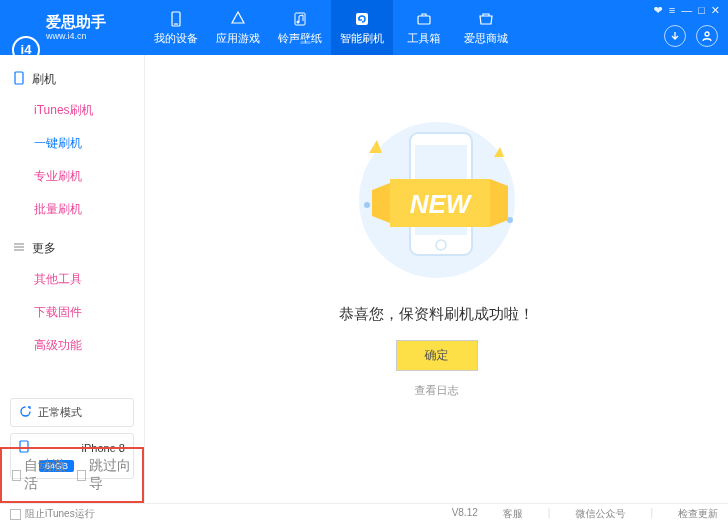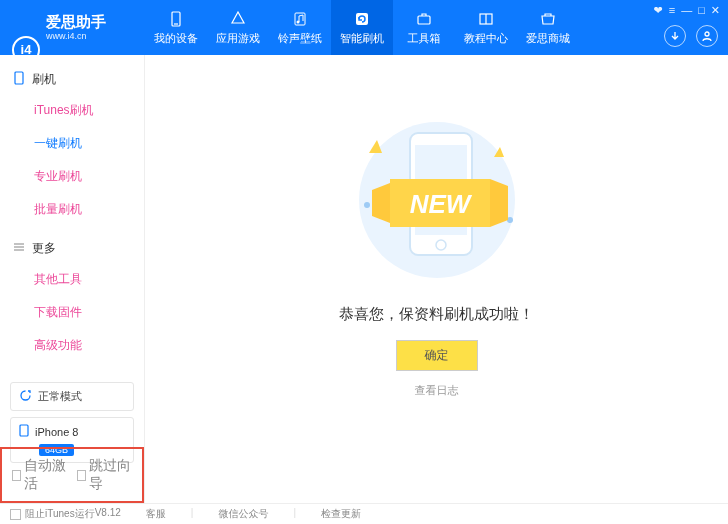--- a/index.html
+++ b/index.html
@@ -26,35 +26,35 @@
     .side-section { margin-bottom: 8px; }
     .side-header { display: flex; padding: 6px 12px; font-size: 12px; color: #333; }
     .side-header-icon { width: 14px; height: 14px; margin-right: 6px; color: #0d7aff; display:flex; align-items:center; justify-content:center; }
     .side-items { padding-left: 34px; }
     .side-item { padding: 8px 0; font-size: 12px; color: #ec4899; cursor: pointer; }
     .side-item.active { color: #0d7aff; }
     
     .mode-box { margin: 8px 10px 0; border: 1px solid #e5e5e5; border-radius: 3px; padding: 6px 8px; display: flex; align-items: center; font-size: 11px; color: #444; }
     .mode-box .icon { color: #0d7aff; margin-right: 6px; }
     .device-box { margin: 6px 10px 0; border: 1px solid #e5e5e5; border-radius: 3px; padding: 6px 8px; font-size: 11px; }
-    .device-box .row1 { display: flex; align-items: center; color: #333; margin-bottom: 4px; }
+    .device-box .row1 { display: flex; align-items: center; color: #333; margin-bottom: 4px; justify-content: space-between; }
     .device-box .row1 .icon { color: #0d7aff; margin-right: 6px; }
     .badge { background: #0d7aff; color: #fff; font-size: 9px; padding: 1px 6px; border-radius: 2px; margin-left: 20px; display: inline-block; }
     
     .bottom-options { position: absolute; bottom: 0; left: 0; right: 0; padding: 8px 10px; border: 2px solid #e74c3c; display: flex; gap: 10px; font-size: 14px; color: #888; }
     .checkbox { display: flex; align-items: center; gap: 3px; }
     .checkbox-box { width: 11px; height: 11px; border: 1px solid #bbb; }
     
     .content { flex: 1; position: relative; display: flex; flex-direction: column; align-items: center; padding-top: 50px; }
     .illus { width: 210px; height: 180px; position: relative; }
     .success-text { margin-top: 20px; font-size: 15px; color: #333; }
     .confirm-btn { margin-top: 16px; padding: 6px 28px; border: 1px solid #ccc; background: #fde047; font-size: 12px; cursor: pointer; color: #555; }
     .log-link { margin-top: 12px; font-size: 11px; color: #999; cursor: pointer; }
     
-    .footer { height: 21px; border-top: 1px solid #eee; display: flex; align-items: center; font-size: 10px; color: #888; padding: 0 10px; justify-content: flex-start; }
+    .footer { height: 21px; border-top: 1px solid #eee; display: flex; align-items: center; font-size: 10px; color: #888; padding: 0 10px; justify-content: space-between; }
     .footer-left { display: flex; align-items: center; gap: 4px; }
     .footer-right { display: flex; gap: 25px; }
   </style>
 </head>
 <body>
 
 <div class="header">
   <div class="logo-area">
     <div class="logo-circle">i4</div>
     <div>
@@ -101,29 +101,20 @@
         <span>智能刷机</span>
       </div>
     <div class="nav-item">
         <div class="nav-icon">
           <svg width="16" height="16" viewBox="0 0 16 16" fill="none" stroke="#fff" stroke-width="1.2">
             <rect x="2" y="5" width="12" height="8" rx="1"></rect>
             <path d="M6 5 V3 H10 V5"></path>
           </svg>
         </div>
         <span>工具箱</span>
-      </div>
-    <div class="nav-item">
-        <div class="nav-icon">
-          <svg width="16" height="16" viewBox="0 0 16 16" fill="none" stroke="#fff" stroke-width="1.2">
-            <rect x="2" y="3" width="12" height="10"></rect>
-            <line x1="8" y1="3" x2="8" y2="13"></line>
-          </svg>
-        </div>
-        <span>教程中心</span>
       </div>
     <div class="nav-item">
         <div class="nav-icon">
           <svg width="16" height="16" viewBox="0 0 16 16" fill="none" stroke="#fff" stroke-width="1.2">
             <path d="M2 5 H14 L13 13 H3 Z"></path>
             <path d="M5 5 L5 3 H11 L11 5"></path>
           </svg>
         </div>
         <span>爱思商城</span>
       </div>
@@ -179,21 +170,21 @@
           </span>
         <span>更多</span>
       </div>
       <div class="side-items">
         <div class="side-item">其他工具</div>
         <div class="side-item">下载固件</div>
         <div class="side-item">高级功能</div>
       </div>
     </div>
 
-    <div style="position:absolute; bottom:40px; left:0; right:0;">
+    <div style="position:absolute; bottom:24px; left:0; right:0;">
       <div class="mode-box">
         <span class="icon"><svg width="13" height="13" viewBox="0 0 13 13" fill="none" stroke="#0d7aff" stroke-width="1.3">
               <path d="M11 6.5 A4.5 4.5 0 1 1 6.5 2"></path>
               <path d="M9 2 L11 2 L11 4"></path>
             </svg></span>
         <span>正常模式</span>
       </div>
       <div class="device-box">
         <div class="row1">
           <span class="icon"><svg width="10" height="13" viewBox="0 0 10 13" fill="none" stroke="#0d7aff" stroke-width="1.2">

